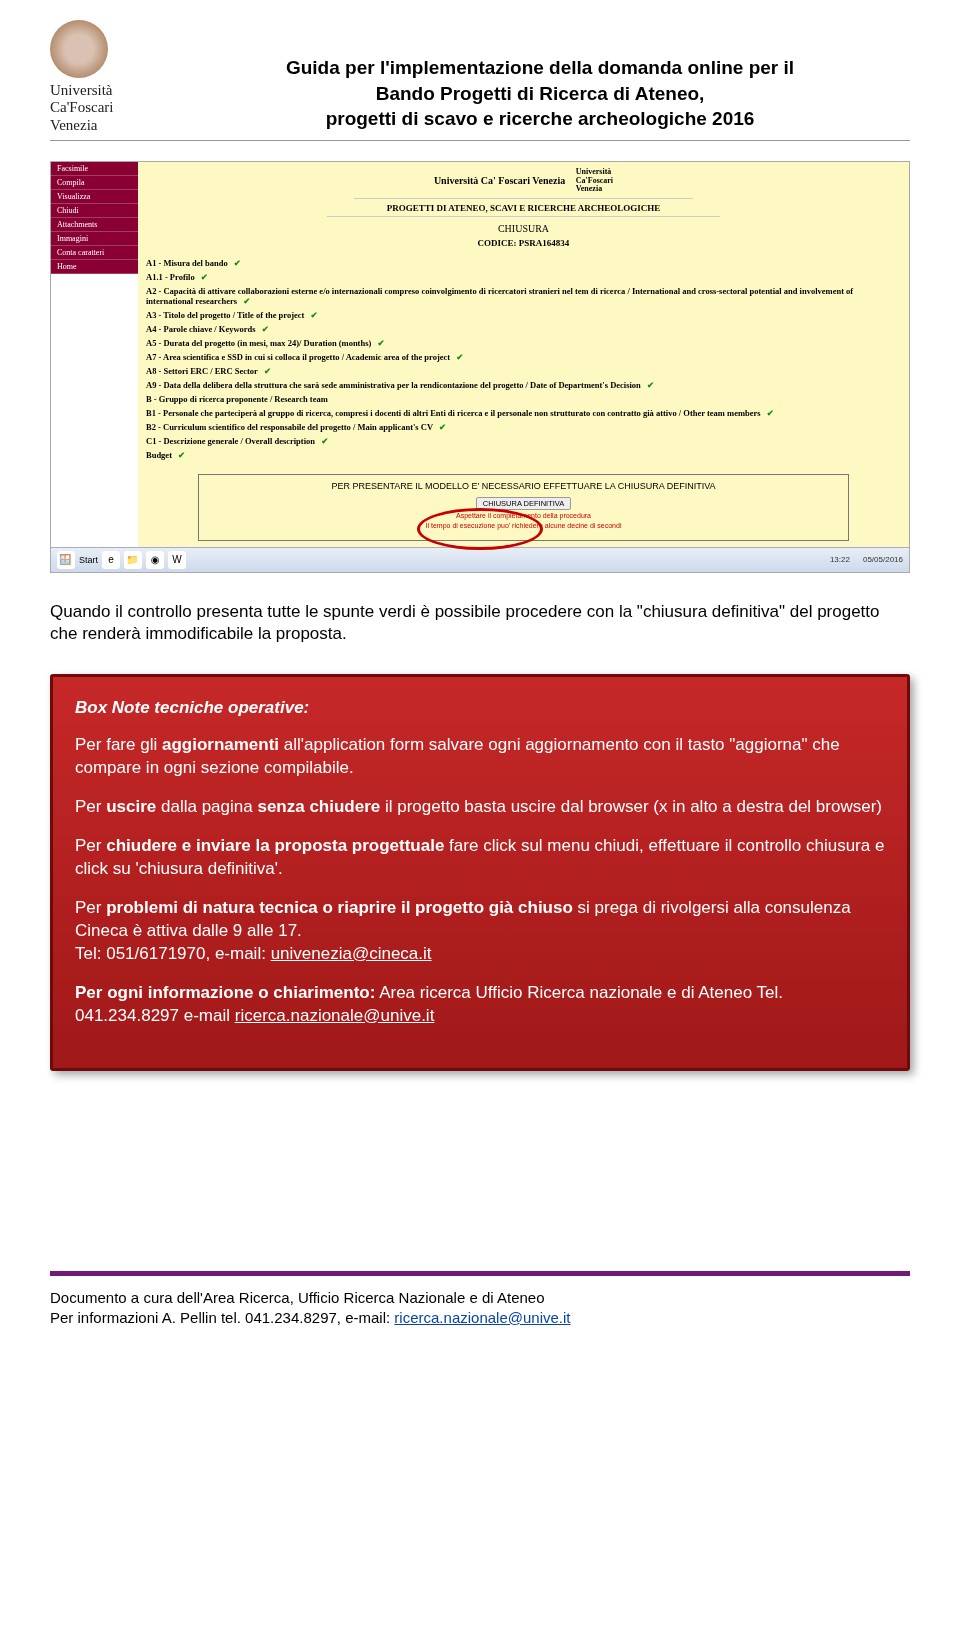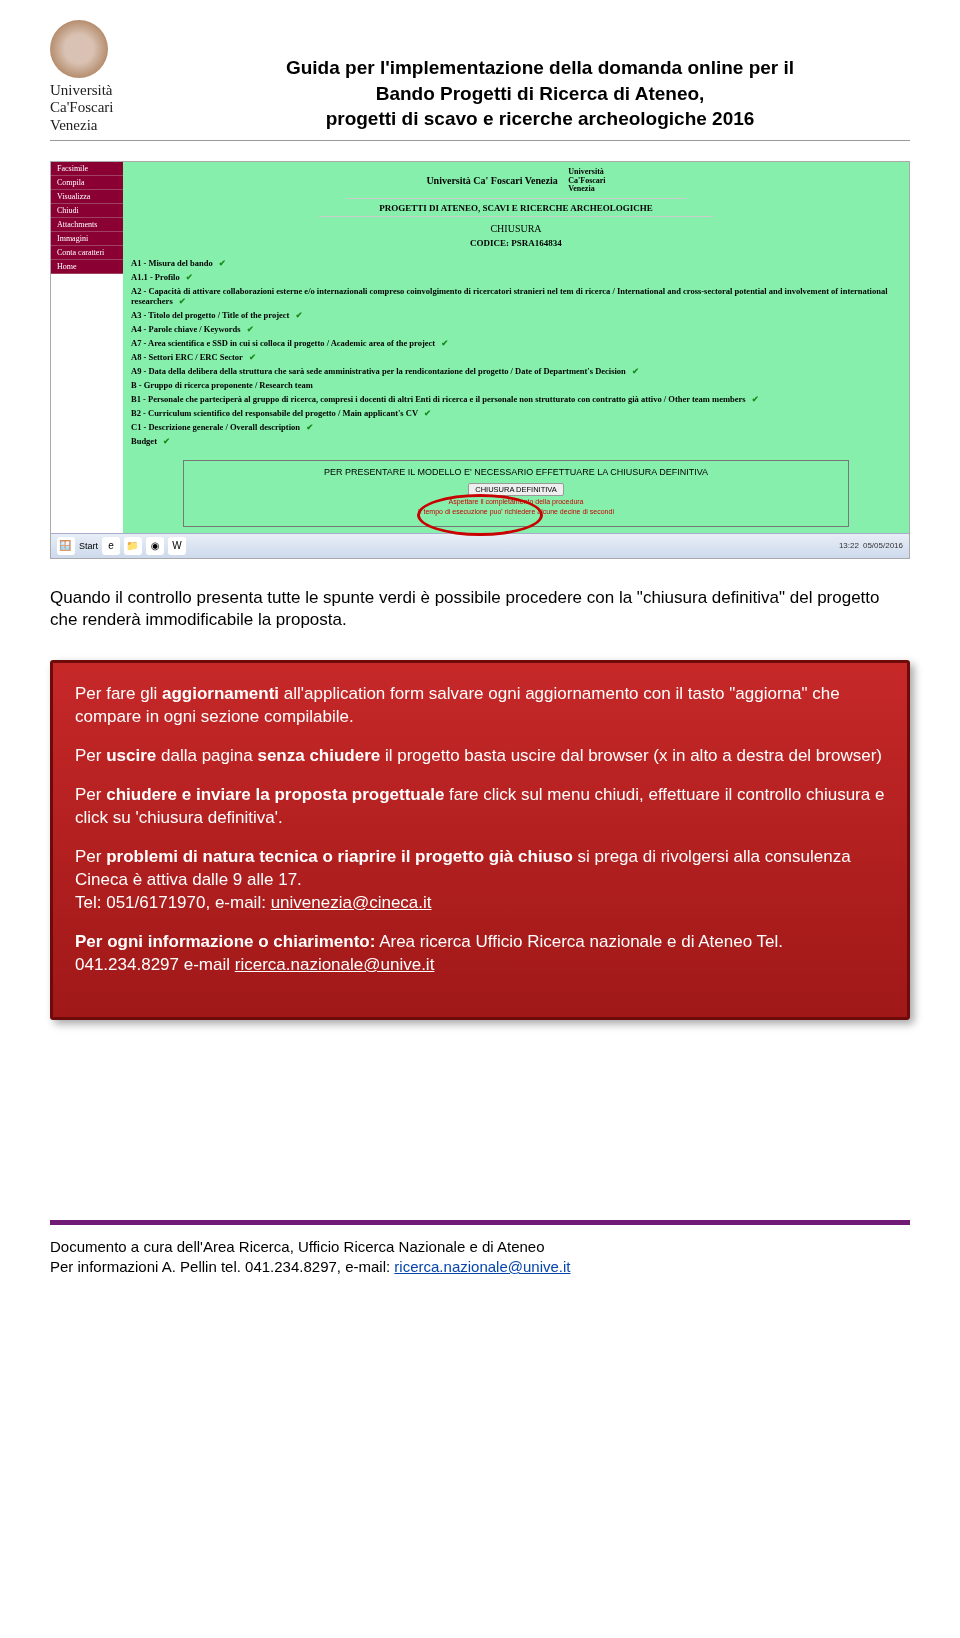--- a/index.html
+++ b/index.html
@@ -54,33 +54,33 @@
     border: 1px solid #aaa;
     margin-bottom: 28px;
     font-size: 9px;
     position: relative;
   }
   .ss-top {
     display: flex;
     align-items: flex-start;
   }
   .sidebar {
-    width: 72px;
+    width: 87px;
     background: #8b0033;
     color: #fff;
     font-family: Georgia, serif;
   }
   .sidebar div {
     padding: 2px 6px;
     border-bottom: 1px solid #a04060;
     font-size: 8px;
   }
   .ss-main {
     flex: 1;
-    background: #86efac;
+    background: #fef9c3;
   }
   .ss-center-head {
     text-align: center;
     font-family: Georgia, serif;
     padding: 6px 0 4px 0;
   }
   .ss-center-head .uni {
     font-weight: bold;
     font-size: 10px;
     border-bottom: 1px solid #ccc;
@@ -168,21 +168,21 @@
     align-items: center;
     justify-content: space-between;
     background: linear-gradient(#e8eef6,#cddaec);
     height: 24px;
     border-top: 1px solid #aac;
     padding: 0 6px;
     font-size: 9px;
   }
   .tb-left { display: flex; align-items: center; gap: 4px; }
   .tb-icon { width: 18px; height: 18px; border-radius: 3px; background: #fff; display: flex; align-items: center; justify-content: center; font-size: 10px; }
-  .tb-right { display: flex; align-items: center; gap: 4px; font-size: 8px; color: #333; }
+  .tb-right { display: flex; align-items: center; gap: 13px; font-size: 8px; color: #333; }
   .body-text {
     font-family: Arial, sans-serif;
     font-size: 17px;
     line-height: 1.35;
     margin-bottom: 28px;
   }
   .note-box {
     background: linear-gradient(#c62828,#a01818);
     border: 3px solid #6d0b0b;
     border-radius: 3px;
@@ -257,20 +257,21 @@
           <span class="sub">PROGETTI DI ATENEO, SCAVI E RICERCHE ARCHEOLOGICHE</span><br>
           <div class="chiusura">CHIUSURA</div>
           <div class="codice">CODICE: PSRA164834</div>
         </div>
         <div class="checklist" id="checklist">
             <div class="checkrow">A1 - Misura del bando <span class="check">✔</span></div>
             <div class="checkrow">A1.1 - Profilo <span class="check">✔</span></div>
             <div class="checkrow">A2 - Capacità di attivare collaborazioni esterne e/o internazionali compreso coinvolgimento di ricercatori stranieri nel tem di ricerca / International and cross-sectoral potential and involvement of international researchers <span class="check">✔</span></div>
             <div class="checkrow">A3 - Titolo del progetto / Title of the project <span class="check">✔</span></div>
             <div class="checkrow">A4 - Parole chiave / Keywords <span class="check">✔</span></div>
+            <div class="checkrow">A5 - Durata del progetto (in mesi, max 24)/ Duration (months) <span class="check">✔</span></div>
             <div class="checkrow">A7 - Area scientifica e SSD in cui si colloca il progetto / Academic area of the project <span class="check">✔</span></div>
             <div class="checkrow">A8 - Settori ERC / ERC Sector <span class="check">✔</span></div>
             <div class="checkrow">A9 - Data della delibera della struttura che sarà sede amministrativa per la rendicontazione del progetto / Date of Department's Decision <span class="check">✔</span></div>
             <div class="checkrow">B - Gruppo di ricerca proponente / Research team</div>
             <div class="checkrow">B1 - Personale che parteciperà al gruppo di ricerca, compresi i docenti di altri Enti di ricerca e il personale non strutturato con contratto già attivo / Other team members <span class="check">✔</span></div>
             <div class="checkrow">B2 - Curriculum scientifico del responsabile del progetto / Main applicant's CV <span class="check">✔</span></div>
             <div class="checkrow">C1 - Descrizione generale / Overall description <span class="check">✔</span></div>
             <div class="checkrow">Budget <span class="check">✔</span></div>
           </div>
         <div class="notice-box">
@@ -294,20 +295,21 @@
       <div class="tb-right">
         <span>13:22</span>
         <span>05/05/2016</span>
       </div>
     </div>
   </div>
 
   <div class="body-text">Quando il controllo presenta tutte le spunte verdi è possibile procedere con la "chiusura definitiva" del progetto che renderà immodificabile la proposta.</div>
 
   <div class="note-box">
+    <h3>Box Note tecniche operative:</h3>
     <p>
       <span>Per fare gli </span><b>aggiornamenti</b><span> all'application form salvare ogni aggiornamento con il tasto "aggiorna" che compare in ogni sezione compilabile.</span>
     </p>
     <p>
       <span>Per </span><b>uscire</b><span> dalla pagina </span><b>senza chiudere</b><span> il progetto basta uscire dal browser (x in alto a destra del browser)</span>
     </p>
     <p>
       <span>Per </span><b>chiudere e inviare la proposta progettuale</b><span> fare click sul menu chiudi, effettuare il controllo chiusura e click su 'chiusura definitiva'.</span>
     </p>
     <p>

